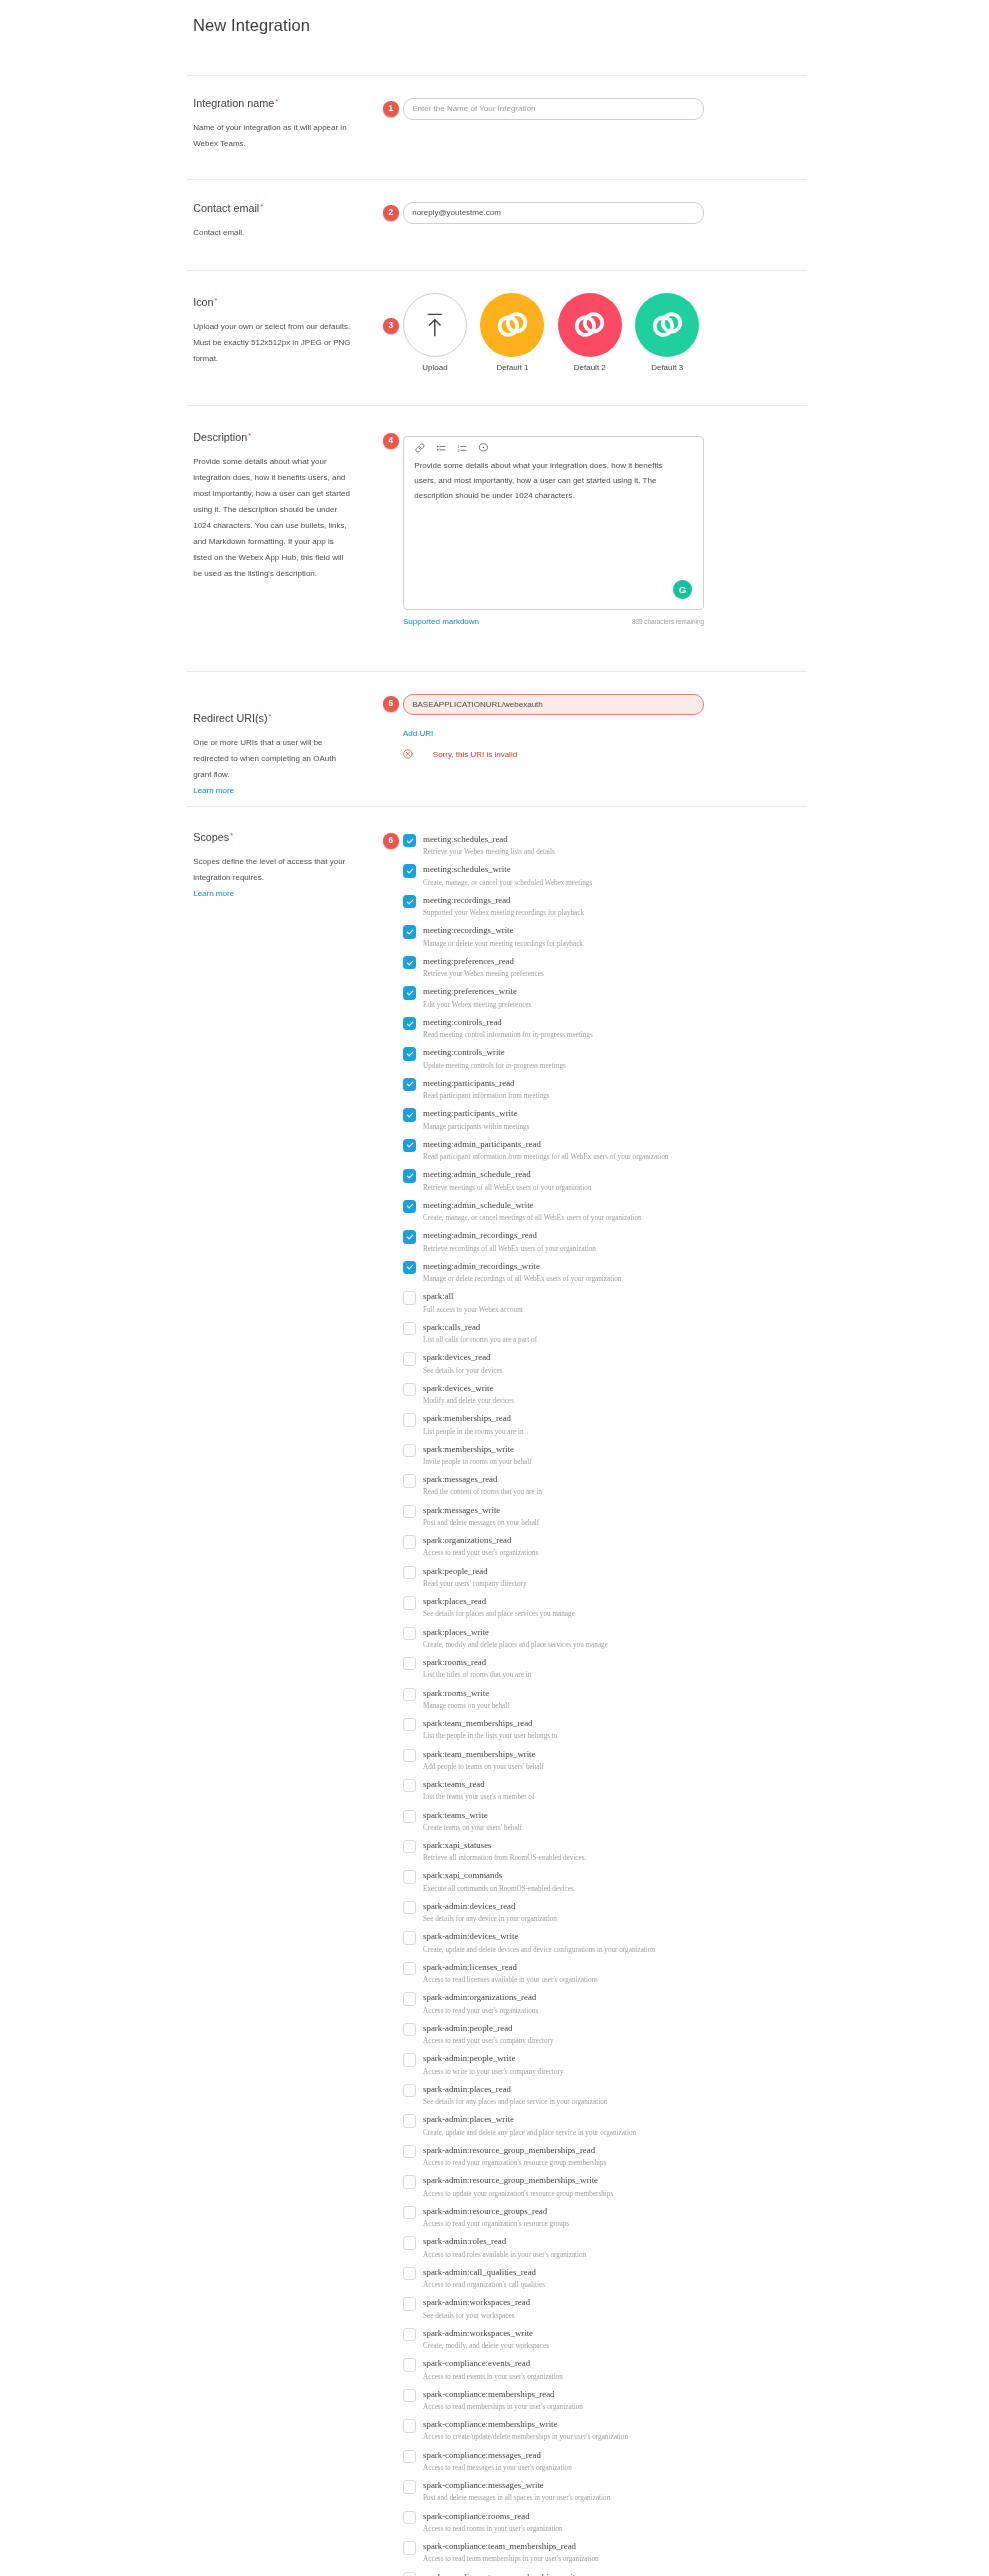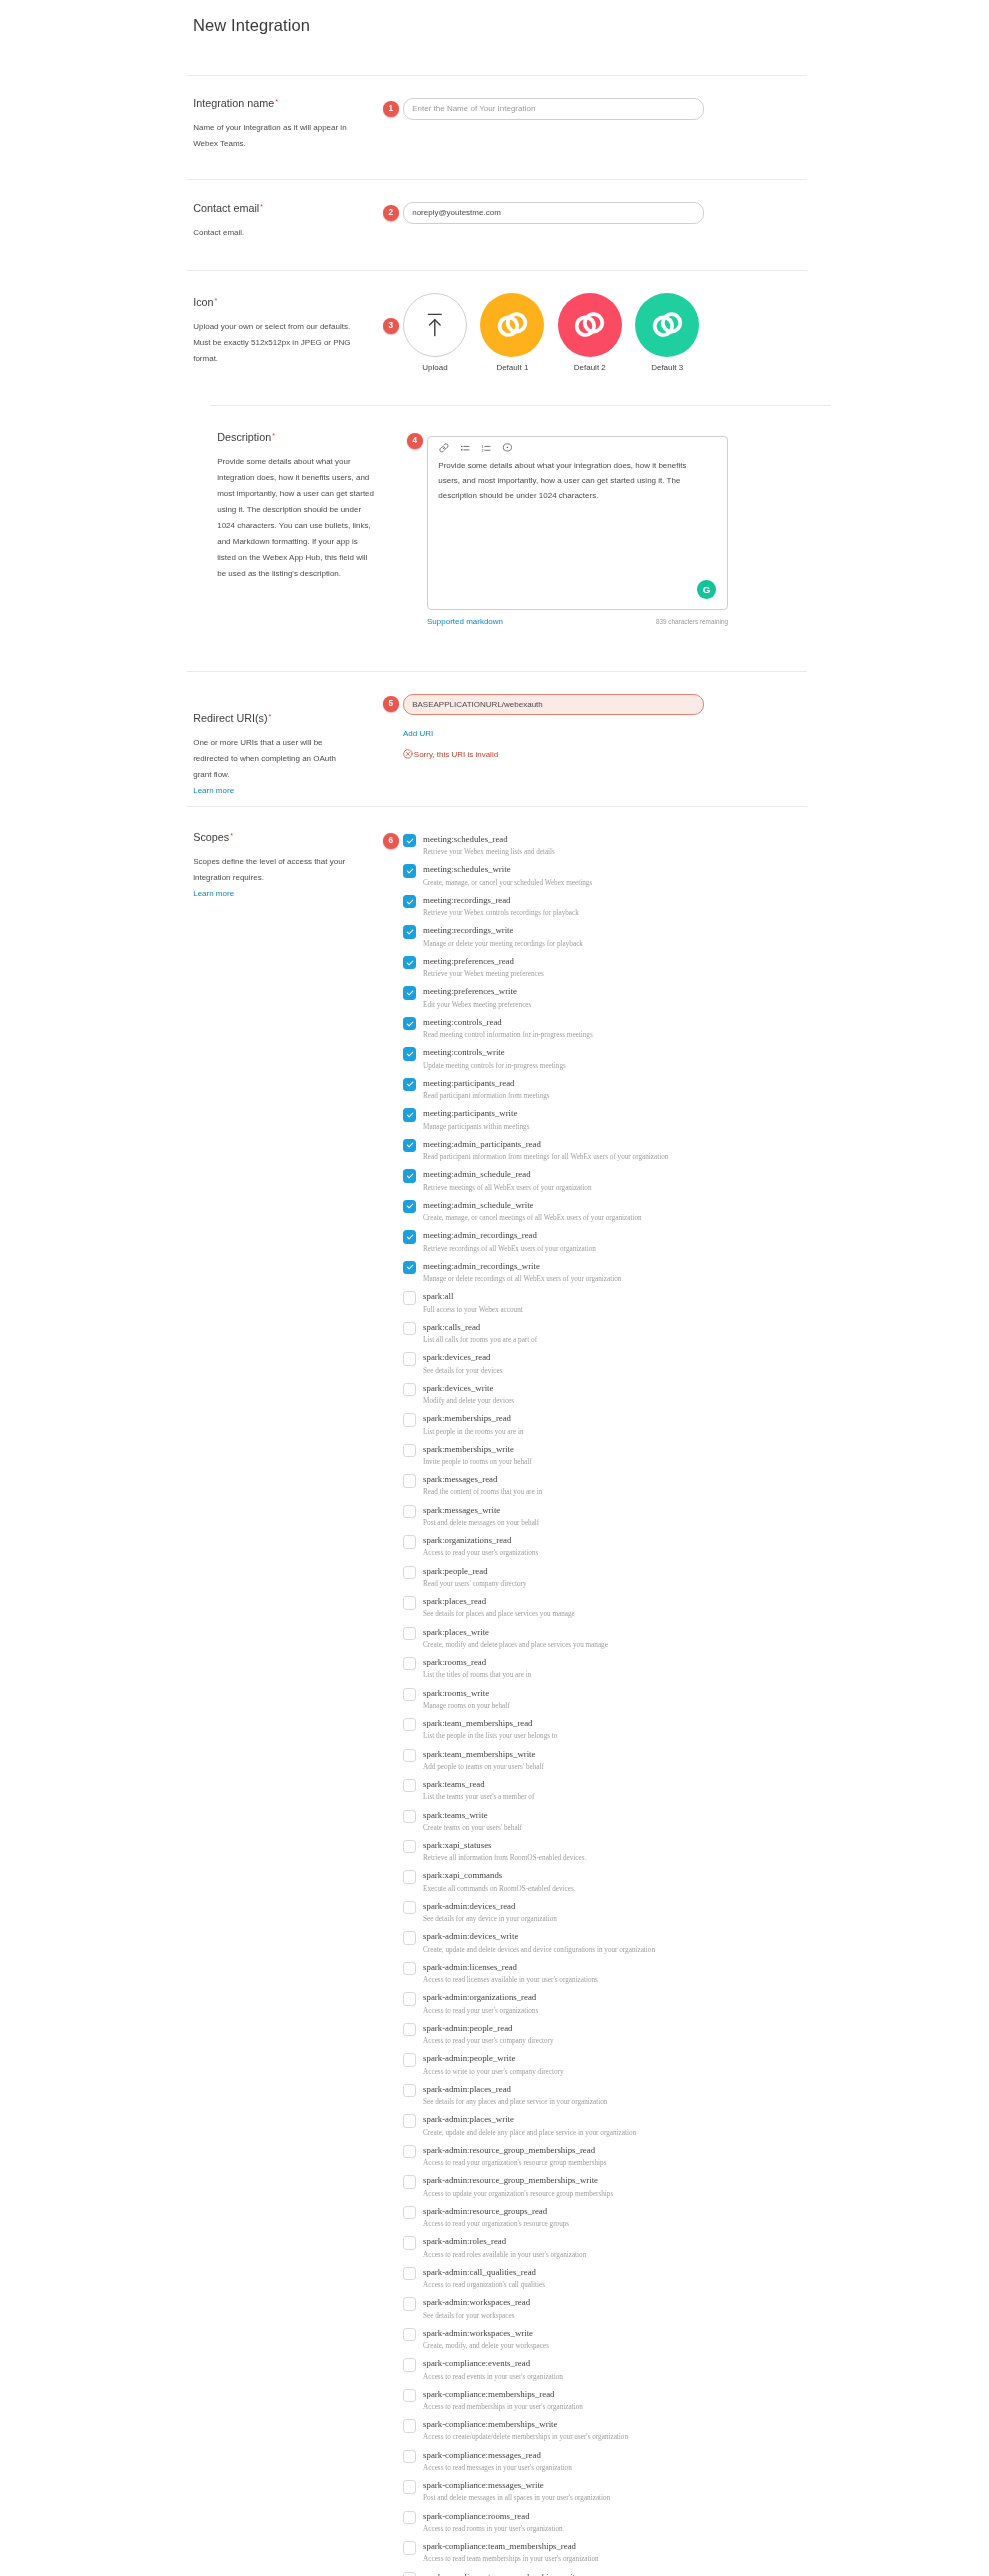--- a/index.html
+++ b/index.html
@@ -44,21 +44,21 @@
   .editor-text { padding:4.1px 23px 0 10.3px; font-size:8px; line-height:15px; color:#4a4a4a; }
   .grammarly { position:absolute; right:11.3px; bottom:10.3px; width:18.5px; height:18.5px; border-radius:50%;
                background:#15c39a; color:#fff; display:flex; align-items:center; justify-content:center;
                font-size:9.8px; font-weight:bold; cursor:pointer; }
   .editor-foot { display:flex; justify-content:space-between; align-items:baseline; margin-top:7.2px; }
   .editor-foot .link { font-size:8px; }
   .char-count { font-size:6.4px; color:#9a9a9a; }
 
   
   .add-uri { display:inline-block; margin-top:14px; font-size:8px; }
-  .uri-error { display:flex; align-items:center; gap:1px; margin-top:11.3px; font-size:8px; color:#bf3c2a; }
+  .uri-error { display:flex; align-items:center; gap:20px; margin-top:11.3px; font-size:8px; color:#bf3c2a; }
 
   
   .scopes-list { display:flex; flex-direction:column; }
   .scope-row { display:flex; align-items:flex-start; gap:6.7px; margin-bottom:6.2px;font-family:Liberation Serif, serif; }
   .cb { flex:none; width:13.4px; height:13.4px; border:0.5px solid #d8d8d8; border-radius:3.1px; background:#fff;
         display:flex; align-items:center; justify-content:center; cursor:pointer; }
   .cb.checked { background:#1ba0dc; border-color:#1ba0dc; }
   .cb svg { display:none; }
   .cb.checked svg { display:block; }
   .scope-name { font-size:8.8px; line-height:10.8px; color:#3e3e3e; }
@@ -141,21 +141,21 @@
                   <circle cx="40" cy="32" r="16"></circle>
                 </g>
             </svg>
           </div>
           <div class="icon-opt-label">Default 3</div>
         </div>
       </div>
     </div>
   </div>
 
-  <div class="sec" style="top:405px;height:242px;margin-left:24px;">
+  <div class="sec" style="top:405px;height:242px;">
     <div class="lbl-col" style="top:25px;">
       <div class="sec-label"><span>Description</span><span class="req">*</span></div>
       <div class="help">Provide some details about what your integration does, how it benefits users, and most importantly, how a user can get started using it. The description should be under 1024 characters. You can use bullets, links, and Markdown formatting. If your app is listed on the Webex App Hub, this field will be used as the listing's description.</div>
     </div>
     <div class="badge" style="top:27px;">4</div>
     <div class="content-col" style="top:30px;">
       <div class="editor">
         <div class="toolbar">
           <span class="tb-icon">
             <svg width="9.8" height="9.8" viewBox="0 0 24 24" fill="none" stroke="#4a4a4a" stroke-width="1.8" stroke-linecap="round" stroke-linejoin="round">
@@ -251,21 +251,21 @@
   </div>
 
   <div class="scope-row">
     <span class="cb checked">
       <svg width="8.2" height="8.2" viewBox="0 0 24 24" fill="none" stroke="#ffffff" stroke-width="3.2" stroke-linecap="round" stroke-linejoin="round">
                 <polyline points="20 6 9 17 4 12"></polyline>
               </svg>
     </span>
     <span class="scope-text">
       <div class="scope-name">meeting:recordings_read</div>
-      <div class="scope-desc">Retrieve your Webex controls recordings for playback</div>
+      <div class="scope-desc">Supported your Webex meeting recordings for playback</div>
     </span>
   </div>
 
   <div class="scope-row">
     <span class="cb checked">
       <svg width="8.2" height="8.2" viewBox="0 0 24 24" fill="none" stroke="#ffffff" stroke-width="3.2" stroke-linecap="round" stroke-linejoin="round">
                 <polyline points="20 6 9 17 4 12"></polyline>
               </svg>
     </span>
     <span class="scope-text">

